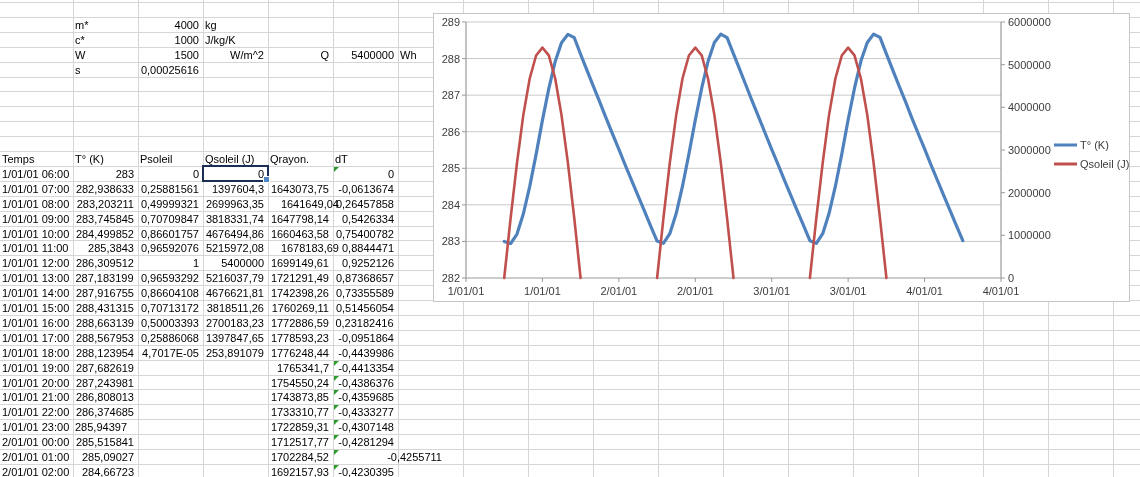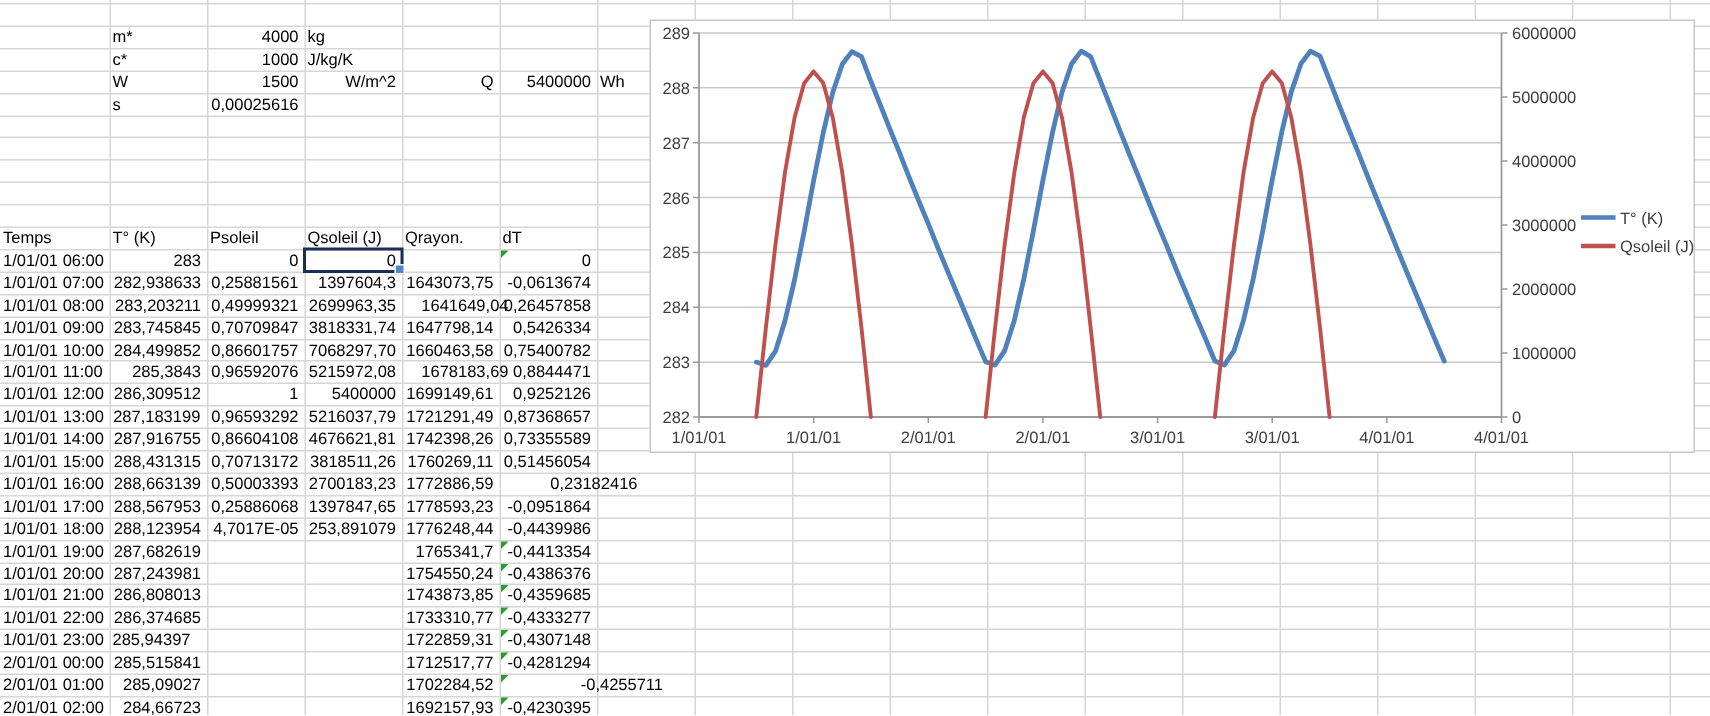--- a/index.html
+++ b/index.html
@@ -108,21 +108,21 @@
       <div class="cell" style="left: 335px; top: 196.7px; width: 59px; text-align: right;">0,26457858</div>
       <div class="cell" style="left: 2px; top: 211.6px; width: 67px; text-align: left;">1/01/01 09:00</div>
       <div class="cell" style="left: 75px; top: 211.6px; width: 59px; text-align: right;">283,745845</div>
       <div class="cell" style="left: 140px; top: 211.6px; width: 59px; text-align: right;">0,70709847</div>
       <div class="cell" style="left: 205px; top: 211.6px; width: 59px; text-align: right;">3818331,74</div>
       <div class="cell" style="left: 270px; top: 211.6px; width: 59px; text-align: right;">1647798,14</div>
       <div class="cell" style="left: 335px; top: 211.6px; width: 59px; text-align: right;">0,5426334</div>
       <div class="cell" style="left: 2px; top: 226.5px; width: 67px; text-align: left;">1/01/01 10:00</div>
       <div class="cell" style="left: 75px; top: 226.5px; width: 59px; text-align: right;">284,499852</div>
       <div class="cell" style="left: 140px; top: 226.5px; width: 59px; text-align: right;">0,86601757</div>
-      <div class="cell" style="left: 205px; top: 226.5px; width: 59px; text-align: right;">7068297,70</div>
+      <div class="cell" style="left: 205px; top: 226.5px; width: 59px; text-align: right;">4676494,86</div>
       <div class="cell" style="left: 270px; top: 226.5px; width: 59px; text-align: right;">1660463,58</div>
       <div class="cell" style="left: 335px; top: 226.5px; width: 59px; text-align: right;">0,75400782</div>
       <div class="cell" style="left: 2px; top: 241.4px; width: 67px; text-align: left;">1/01/01 11:00</div>
       <div class="cell" style="left: 75px; top: 241.4px; width: 59px; text-align: right;">285,3843</div>
       <div class="cell" style="left: 140px; top: 241.4px; width: 59px; text-align: right;">0,96592076</div>
       <div class="cell" style="left: 205px; top: 241.4px; width: 59px; text-align: right;">5215972,08</div>
       <div class="cell" style="left: 280px; top: 241.4px; width: 59px; text-align: right;">1678183,69</div>
       <div class="cell" style="left: 335px; top: 241.4px; width: 59px; text-align: right;">0,8844471</div>
       <div class="cell" style="left: 2px; top: 256.3px; width: 67px; text-align: left;">1/01/01 12:00</div>
       <div class="cell" style="left: 75px; top: 256.3px; width: 59px; text-align: right;">286,309512</div>
@@ -146,21 +146,21 @@
       <div class="cell" style="left: 75px; top: 301px; width: 59px; text-align: right;">288,431315</div>
       <div class="cell" style="left: 140px; top: 301px; width: 59px; text-align: right;">0,70713172</div>
       <div class="cell" style="left: 205px; top: 301px; width: 59px; text-align: right;">3818511,26</div>
       <div class="cell" style="left: 270px; top: 301px; width: 59px; text-align: right;">1760269,11</div>
       <div class="cell" style="left: 335px; top: 301px; width: 59px; text-align: right;">0,51456054</div>
       <div class="cell" style="left: 2px; top: 315.9px; width: 67px; text-align: left;">1/01/01 16:00</div>
       <div class="cell" style="left: 75px; top: 315.9px; width: 59px; text-align: right;">288,663139</div>
       <div class="cell" style="left: 140px; top: 315.9px; width: 59px; text-align: right;">0,50003393</div>
       <div class="cell" style="left: 205px; top: 315.9px; width: 59px; text-align: right;">2700183,23</div>
       <div class="cell" style="left: 270px; top: 315.9px; width: 59px; text-align: right;">1772886,59</div>
-      <div class="cell" style="left: 335px; top: 315.9px; width: 59px; text-align: right; margin-left: 31px;">0,23182416</div>
+      <div class="cell" style="left: 335px; top: 315.9px; width: 59px; text-align: center;">0,23182416</div>
       <div class="cell" style="left: 2px; top: 330.8px; width: 67px; text-align: left;">1/01/01 17:00</div>
       <div class="cell" style="left: 75px; top: 330.8px; width: 59px; text-align: right;">288,567953</div>
       <div class="cell" style="left: 140px; top: 330.8px; width: 59px; text-align: right;">0,25886068</div>
       <div class="cell" style="left: 205px; top: 330.8px; width: 59px; text-align: right;">1397847,65</div>
       <div class="cell" style="left: 270px; top: 330.8px; width: 59px; text-align: right;">1778593,23</div>
       <div class="cell" style="left: 335px; top: 330.8px; width: 59px; text-align: right;">-0,0951864</div>
       <div class="cell" style="left: 2px; top: 345.7px; width: 67px; text-align: left;">1/01/01 18:00</div>
       <div class="cell" style="left: 75px; top: 345.7px; width: 59px; text-align: right;">288,123954</div>
       <div class="cell" style="left: 140px; top: 345.7px; width: 59px; text-align: right;">4,7017E-05</div>
       <div class="cell" style="left: 205px; top: 345.7px; width: 59px; text-align: right;">253,891079</div>

